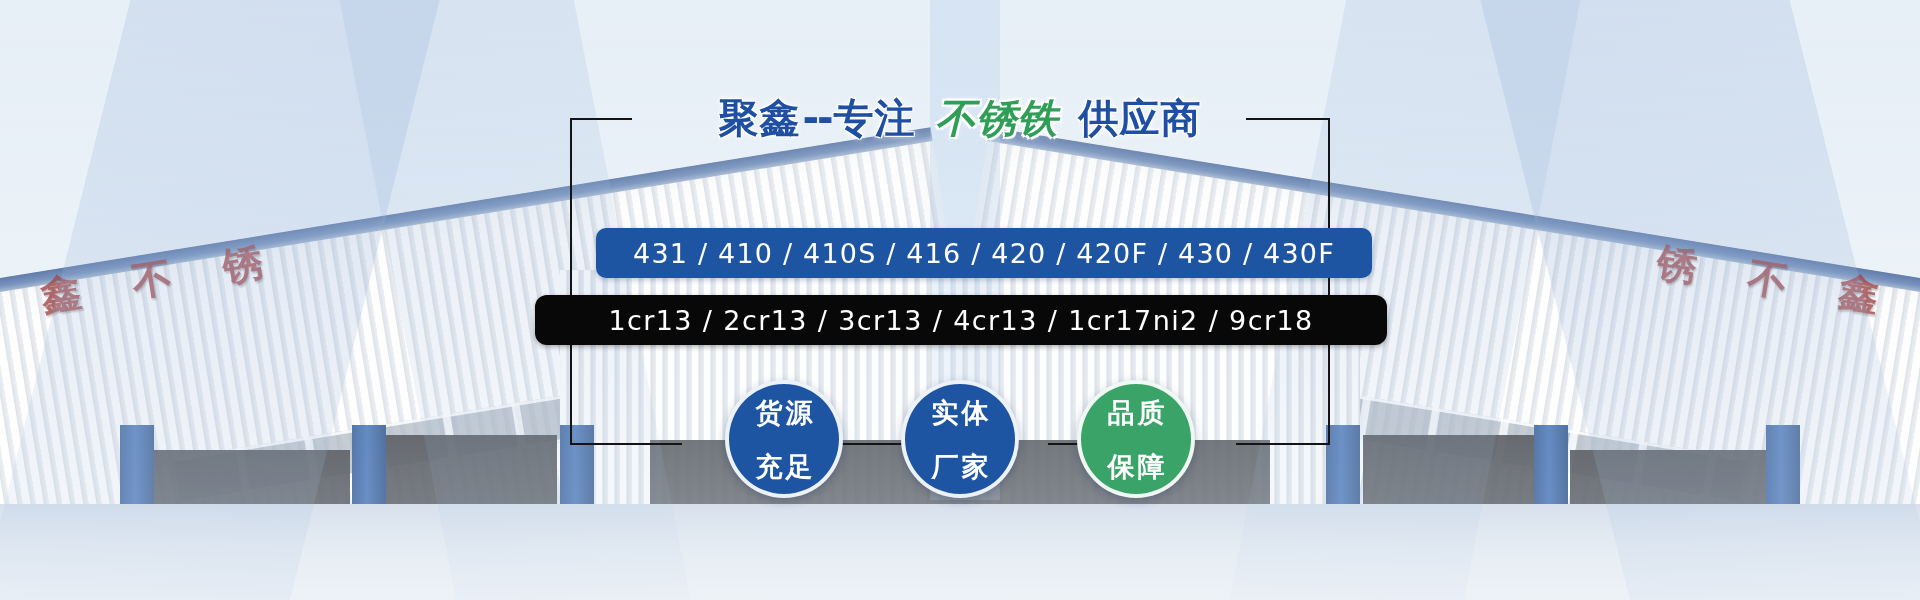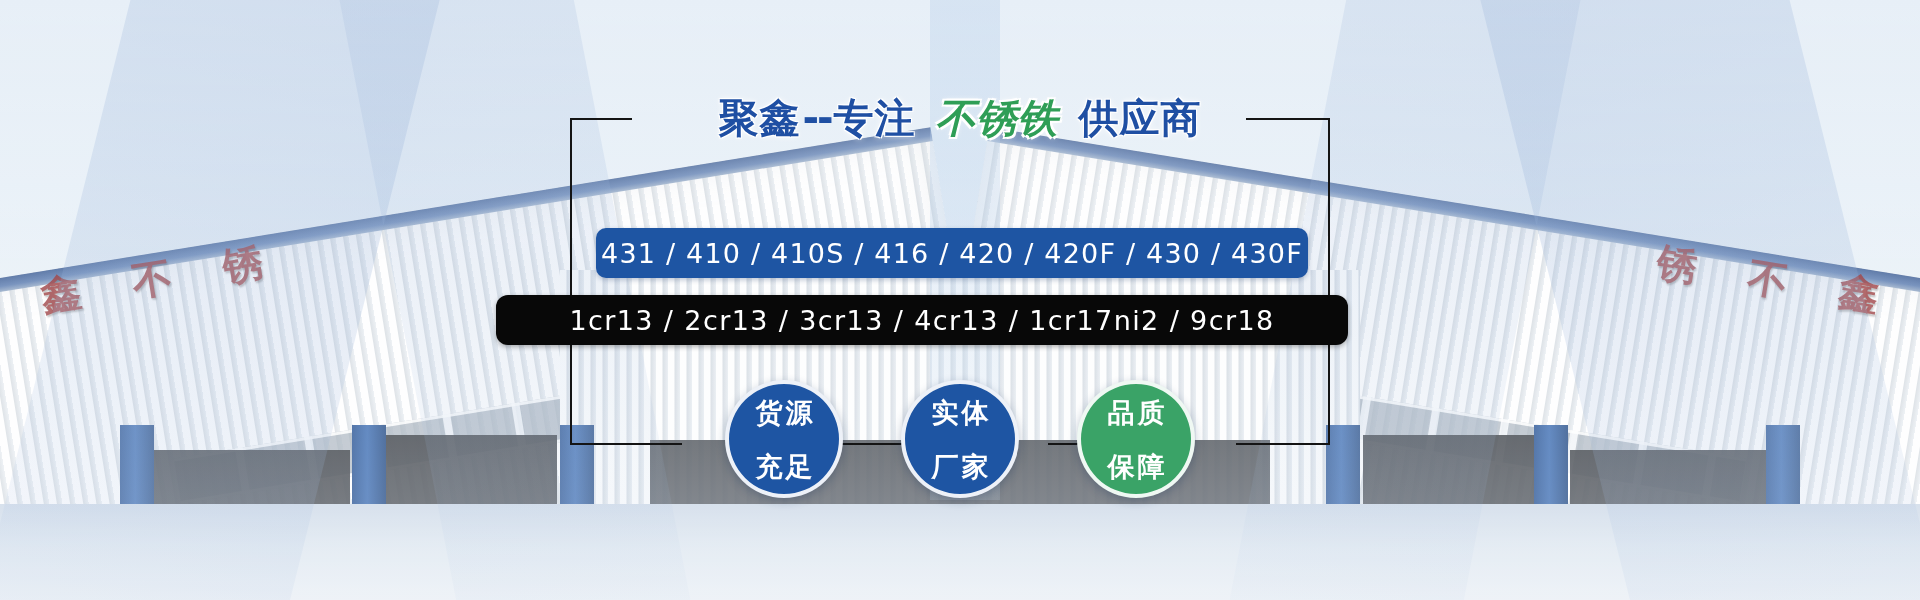--- a/index.html
+++ b/index.html
@@ -197,26 +197,26 @@
     position: absolute;
     display: flex; align-items: center; justify-content: center;
     border-radius: 10px;
     color: #ffffff;
     font-size: 27px;
     letter-spacing: 1.2px;
     white-space: nowrap;
     font-family: "DejaVu Sans", "Liberation Sans", sans-serif;
   }
   .pill-blue {
-    left: 596px; top: 228px; width: 712px; height: 50px;
+    left: 596px; top: 228px; width: 776px; height: 50px;
     background: #1e55a3;
     box-shadow: 0 2px 5px rgba(10,40,90,.25);
   }
   .pill-dark {
-    left: 496px; top: 295px; width: 852px; height: 50px;
+    left: 535px; top: 295px; width: 852px; height: 50px;
     background: #080808;
     border-radius: 12px;
     box-shadow: 0 2px 5px rgba(0,0,0,.3);
     letter-spacing: 1.4px;
   }
 
   
   .circles {
     position: absolute; left: 0; right: 0; top: 380px;
     display: flex; justify-content: center; align-items: center; gap: 58px;

